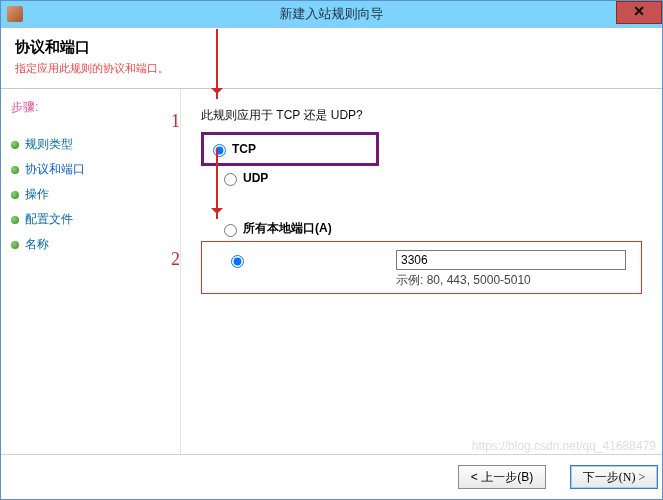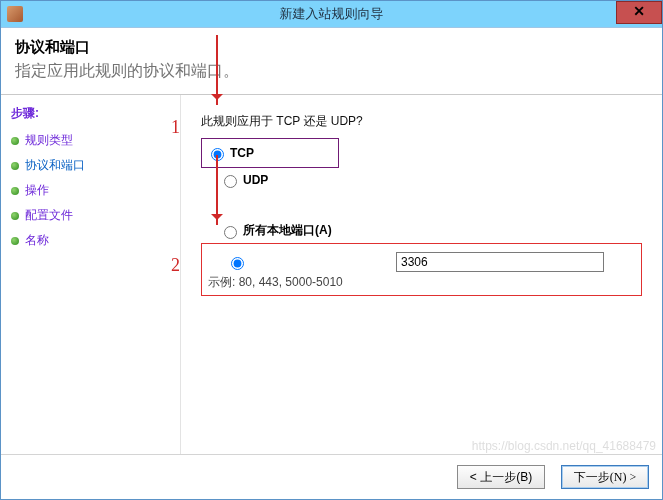--- a/index.html
+++ b/index.html
@@ -59,106 +59,107 @@
   
   .header {
     padding: 10px 14px 6px 14px;
   }
   .header h1 {
     margin: 0 0 4px 0;
     font-size: 15px;
     font-weight: bold;
   }
   .header .sub {
-    font-size: 16px;
-    color: #737373;
+    font-size: 11px;
+    color: #ef4444;
   }
   .divider {
     border-top: 1px solid #c9c9c9;
     margin: 6px 0 0 0;
   }
   
   .body {
     display: flex;
     height: calc(100% - 26px - 58px - 44px);
   }
   .sidebar {
     width: 180px;
     border-right: 1px solid #e3e3e3;
     padding: 10px 4px 10px 10px;
     box-sizing: border-box;
     background: #fff;
   }
   .sidebar .steps-label {
-    font-weight: bold;
-    color: #6d28d9;
-    margin-bottom: 10px;
+    font-weight: normal;
+    color: #ec4899;
+    margin-bottom: 20px;
   }
   .sidebar .step {
     display: flex;
     align-items: center;
     margin: 8px 0;
     cursor: pointer;
   }
   .sidebar .step .bullet {
     width: 8px; height: 8px;
     border-radius: 50%;
     background: radial-gradient(circle at 35% 35%, #8fd36c, #2e8b1e);
     margin-right: 6px;
   }
   .sidebar .step.current .label { color: #0b62c4; }
-  .sidebar .step .label { color: #6d28d9; }
+  .sidebar .step .label { color: #0369a1; }
   .content {
     flex: 1;
     padding: 18px 20px 10px 20px;
     position: relative;
   }
   .group-question {
     margin-bottom: 8px;
     color: #111;
   }
   .radio-row {
     display: flex;
     align-items: center;
     margin: 4px 0 4px 18px;
   }
   .radio-row input[type="radio"] {
     margin-right: 6px;
   }
   .box1 {
-    border: 1px solid #701a75;
-    padding: 2px 84px 2px 2px;
+    border: 3px solid #701a75;
+    padding: 2px 120px 2px 2px;
     display: inline-block;
   }
   .box2 {
     border: 1px solid #e03030;
     padding: 4px 6px;
     margin-top: 2px;
   }
   .specific-row {
     display: flex;
     align-items: center;
     margin: 4px 0 2px 18px;
   }
   .specific-row .radio-col {
     display: flex;
     align-items: center;
     width: 170px;
     font-weight: bold;
   }
   .port-input {
-    width: 208px;
+    width: 230px;
     height: 20px;
     border: 1px solid #7a7a7a;
     background: #fff;
     padding: 1px 4px;
     font-size: 12px;
     box-sizing: border-box;
   }
   .example {
+    margin-left: 188px;
     color: #444;
     font-size: 12px;
   }
   .anno-num {
     position: absolute;
     color: #d02828;
     font-size: 18px;
     font-family: "SimSun", serif;
   }
   .arrow {
@@ -177,22 +178,22 @@
   }
   
   .footer {
     position: absolute;
     left: 0; right: 0; bottom: 0;
     height: 44px;
     border-top: 1px solid #d4d4d4;
     display: flex;
     align-items: center;
     justify-content: flex-end;
-    padding-right: 13px;
-    gap: 16px;
+    padding-right: 4px;
+    gap: 24px;
     background: #fff;
   }
   .btn {
     min-width: 88px;
     height: 24px;
     border: 1px solid #8a8a8a;
     background: linear-gradient(#fdfdfd,#e8e8e8);
     font-size: 12px;
     cursor: pointer;
     padding: 0 10px;

